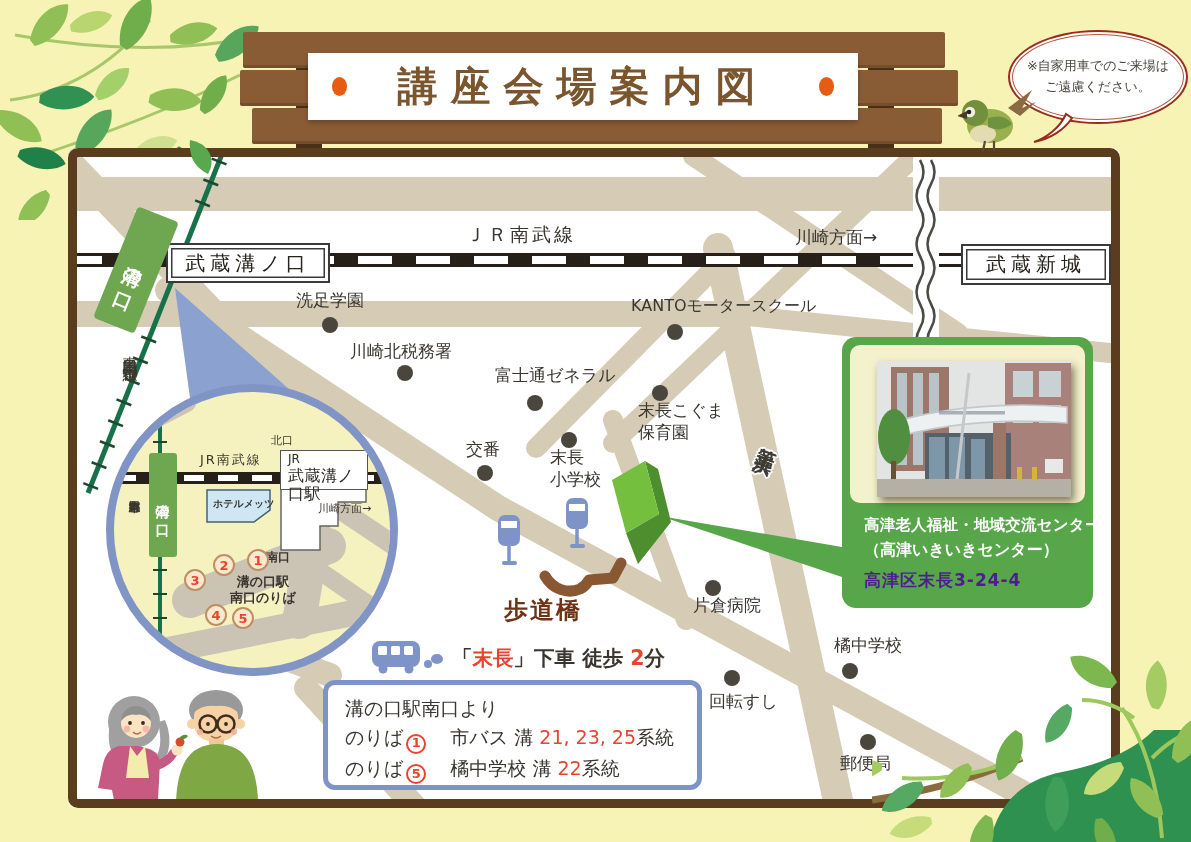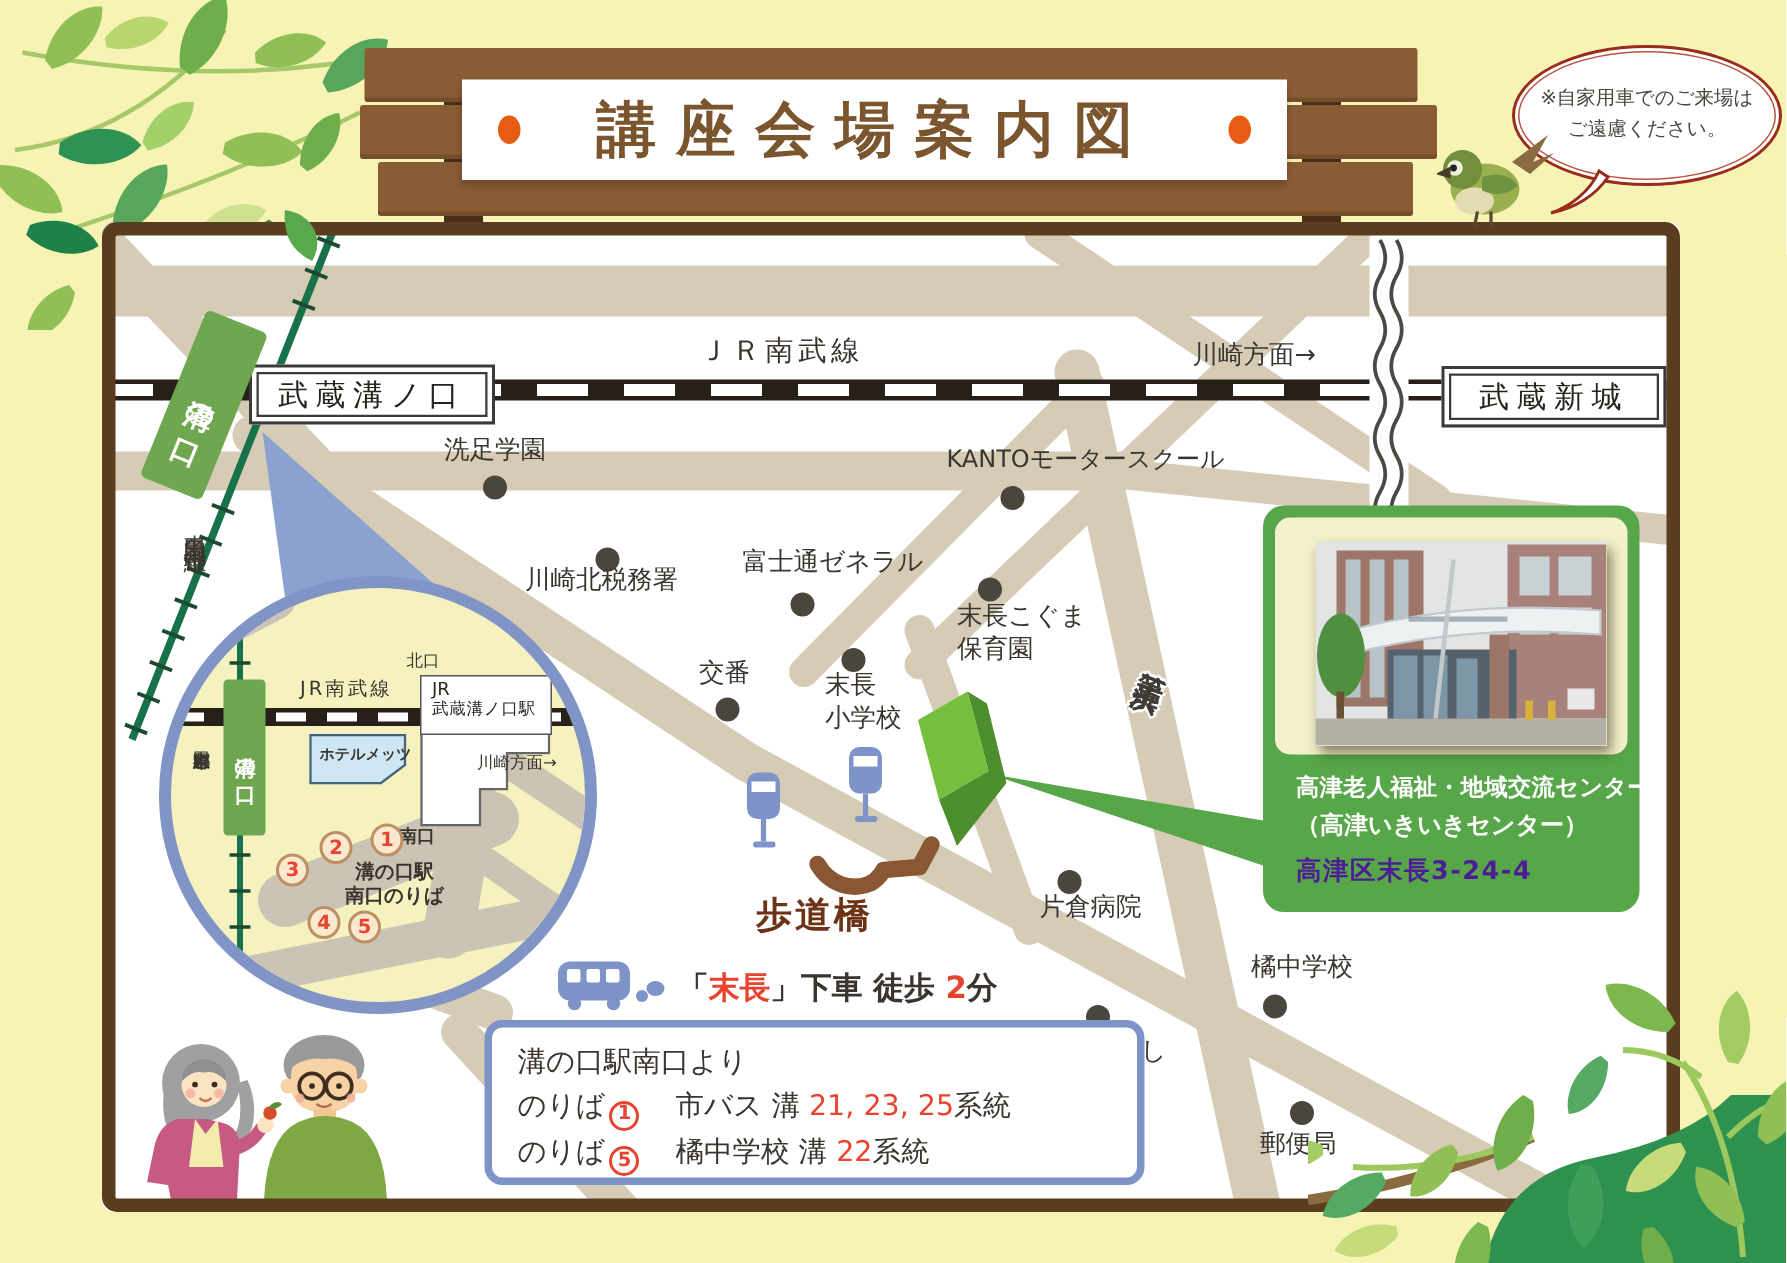--- a/index.html
+++ b/index.html
@@ -35,38 +35,38 @@
           transform:rotate(21deg);z-index:2;text-shadow:-2px 0 #fff,2px 0 #fff,0 -2px #fff,0 2px #fff,1px 1px #fff,-1px -1px #fff;}
   .bridge-lbl{position:absolute;left:436px;top:446px;font-size:24px;font-weight:bold;color:#6d3317;z-index:2;letter-spacing:2px;
           text-shadow:-2px 0 #fff,2px 0 #fff,0 -2px #fff,0 2px #fff,1px 1px #fff,-1px -1px #fff;font-family:Liberation Serif, serif;}
   
   .inset{position:absolute;left:38px;top:236px;width:276px;height:276px;border-radius:50%;border:8px solid #8095c5;
          background:#f6f2c0;overflow:hidden;z-index:3;}
   .inset .ilbl{position:absolute;font-size:13px;color:#3a362f;line-height:1.25;white-space:pre-line;z-index:3;}
   .istation{position:absolute;left:166px;top:58px;width:88px;height:40px;background:#fff;border:1.5px solid #555;z-index:3;
             padding:2px 0 0 7px;box-sizing:border-box;line-height:1.15;color:#2e2a24;}
   .istation .l1{font-size:12px;}
-  .istation .l2{font-size:11px;letter-spacing:0.5px;}
+  .istation .l2{font-size:16px;letter-spacing:0.5px;}
   .itokyu-box{position:absolute;left:35px;top:61px;width:28px;height:104px;background:#6fa750;border-radius:3px;
               display:flex;align-items:center;justify-content:center;z-index:3;}
   .itokyu-box span{color:#fff;font-weight:bold;font-size:14px;letter-spacing:2px;}
   .stopnum{position:absolute;width:22px;height:22px;border-radius:50%;background:#fbe9cf;border:2px solid #bd9064;color:#e8432e;
            font-weight:bold;font-size:13px;display:flex;align-items:center;justify-content:center;z-index:4;box-sizing:border-box;}
   .redlbl{color:#e8432e;font-weight:bold;text-align:center;}
   
   .card{position:absolute;left:774px;top:189px;width:251px;height:271px;background:#57a649;border-radius:14px;z-index:4;}
   .card .panel{position:absolute;left:8px;top:8px;width:235px;height:158px;background:#f4f2cc;border-radius:10px;}
   .card .photo{position:absolute;left:27px;top:16px;width:194px;height:136px;box-shadow:3px 5px 8px rgba(40,30,10,.55);}
   .card .t1{position:absolute;left:22px;top:178px;font-size:15.5px;font-weight:bold;color:#fff;letter-spacing:0.2px;white-space:nowrap;}
   .card .t2{position:absolute;left:22px;top:203px;font-size:16px;font-weight:bold;color:#fff;white-space:nowrap;}
   .card .t3{position:absolute;left:22px;top:232px;font-size:17px;font-weight:bold;color:#4c1d95;letter-spacing:1px;white-space:nowrap;}
   
   .busrow{position:absolute;left:304px;top:490px;z-index:4;width:400px;height:42px;}
   .bustext{position:absolute;left:80px;top:6px;font-size:20.5px;color:#3a362f;font-weight:600;white-space:nowrap;}
-  .routes{position:absolute;left:255px;top:532px;width:440px;height:110px;background:#fff;border:5px solid #7e93c8;border-radius:12px;
+  .routes{position:absolute;left:255px;top:532px;width:379px;height:110px;background:#fff;border:5px solid #7e93c8;border-radius:12px;
           z-index:4;box-sizing:border-box;padding:9px 0 0 17px;}
   .routes .row{font-size:19px;color:#3a362f;line-height:1.55;white-space:nowrap;}
   .cnum{display:inline-flex;width:20px;height:20px;border-radius:50%;border:2px solid #e8432e;color:#e8432e;align-items:center;
         justify-content:center;font-size:13px;font-weight:bold;margin:0 10px 0 3px;vertical-align:-3px;box-sizing:border-box;}
   .red{color:#e8432e;}
   .couple{position:absolute;left:12px;top:538px;z-index:5;}
   .leaves-tl{position:absolute;left:0;top:0;z-index:5;}
   .leaves-br{position:absolute;left:872px;top:648px;z-index:50;}
   .leaf-top{position:absolute;left:182px;top:138px;z-index:50;}
   .bird{position:absolute;left:958px;top:86px;z-index:60;}
@@ -233,21 +233,21 @@
     <div class="stbox" style="left:893px;top:96px;width:146px;height:37px;">武蔵新城</div>
 
     <div class="tokyu-box">
       <span class="vert">溝の口</span>
     </div>
     <div class="tokyu-lbl vert">東急田園都市線</div>
     <div class="daisan vert">第三京浜</div>
     <div class="bridge-lbl">歩道橋</div>
 
     <div class="lbl" style="left:228px;top:141px;">洗足学園</div>
-    <div class="lbl" style="left:282px;top:192px;margin-top:36px;">川崎北税務署</div>
+    <div class="lbl" style="left:282px;top:192px;">川崎北税務署</div>
     <div class="lbl" style="left:427px;top:216px;">富士通ゼネラル</div>
     <div class="lbl" style="left:563px;top:148px;font-size:16px;">KANTOモータースクール</div>
     <div class="lbl" style="left:570px;top:252px;font-family:Liberation Serif, serif;">末長こぐま
 保育園</div>
     <div class="lbl" style="left:398px;top:290px;">交番</div>
     <div class="lbl" style="left:482px;top:298px;">末長
 小学校</div>
     <div class="lbl" style="left:625px;top:446px;">片倉病院</div>
     <div class="lbl" style="left:641px;top:542px;">回転すし</div>
     <div class="lbl" style="left:766px;top:486px;">橘中学校</div>

